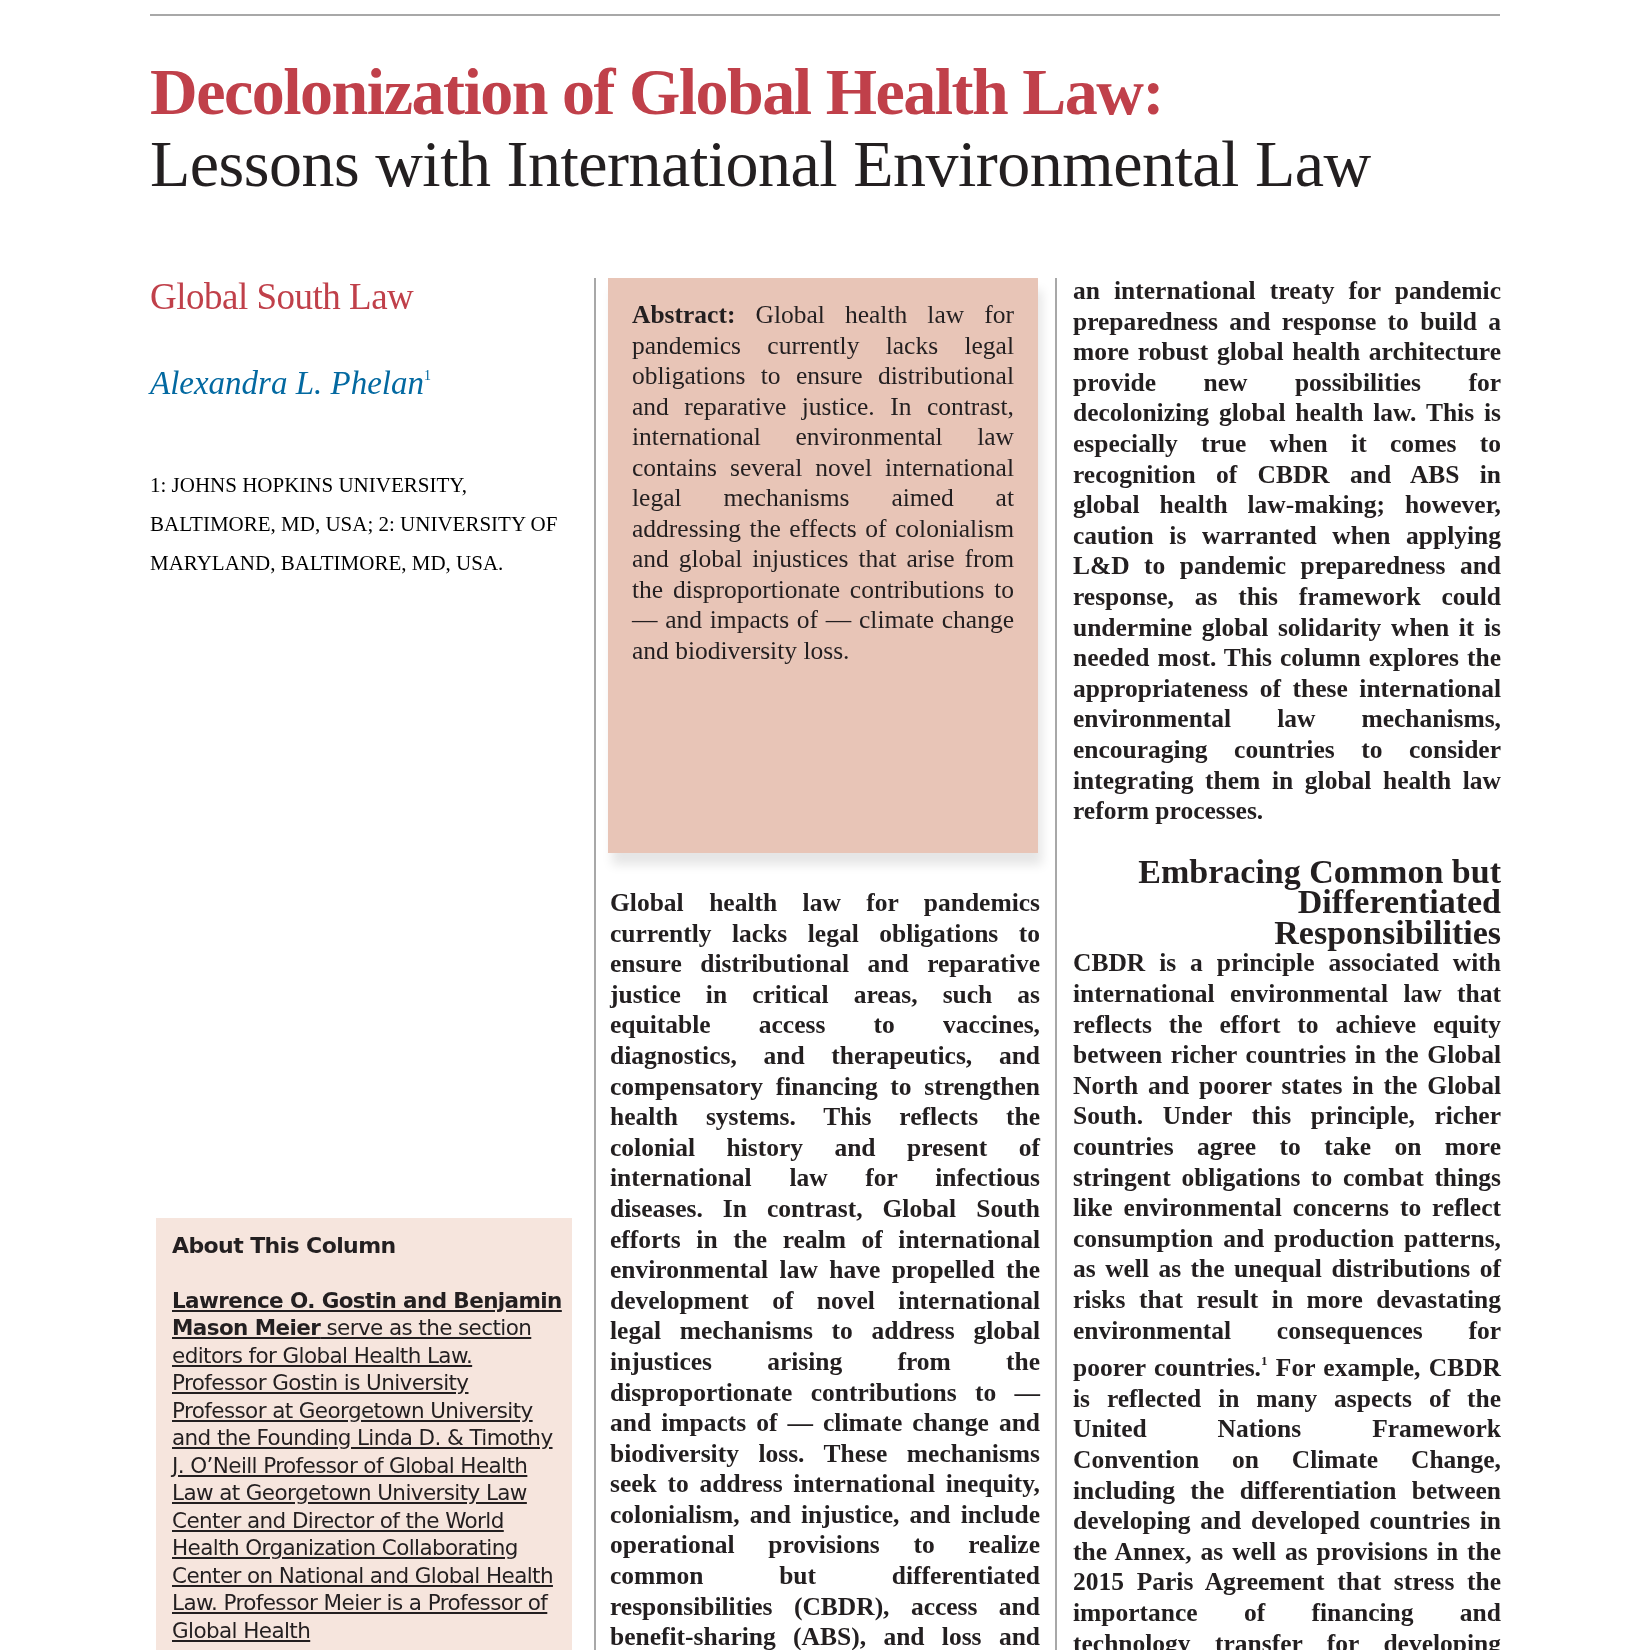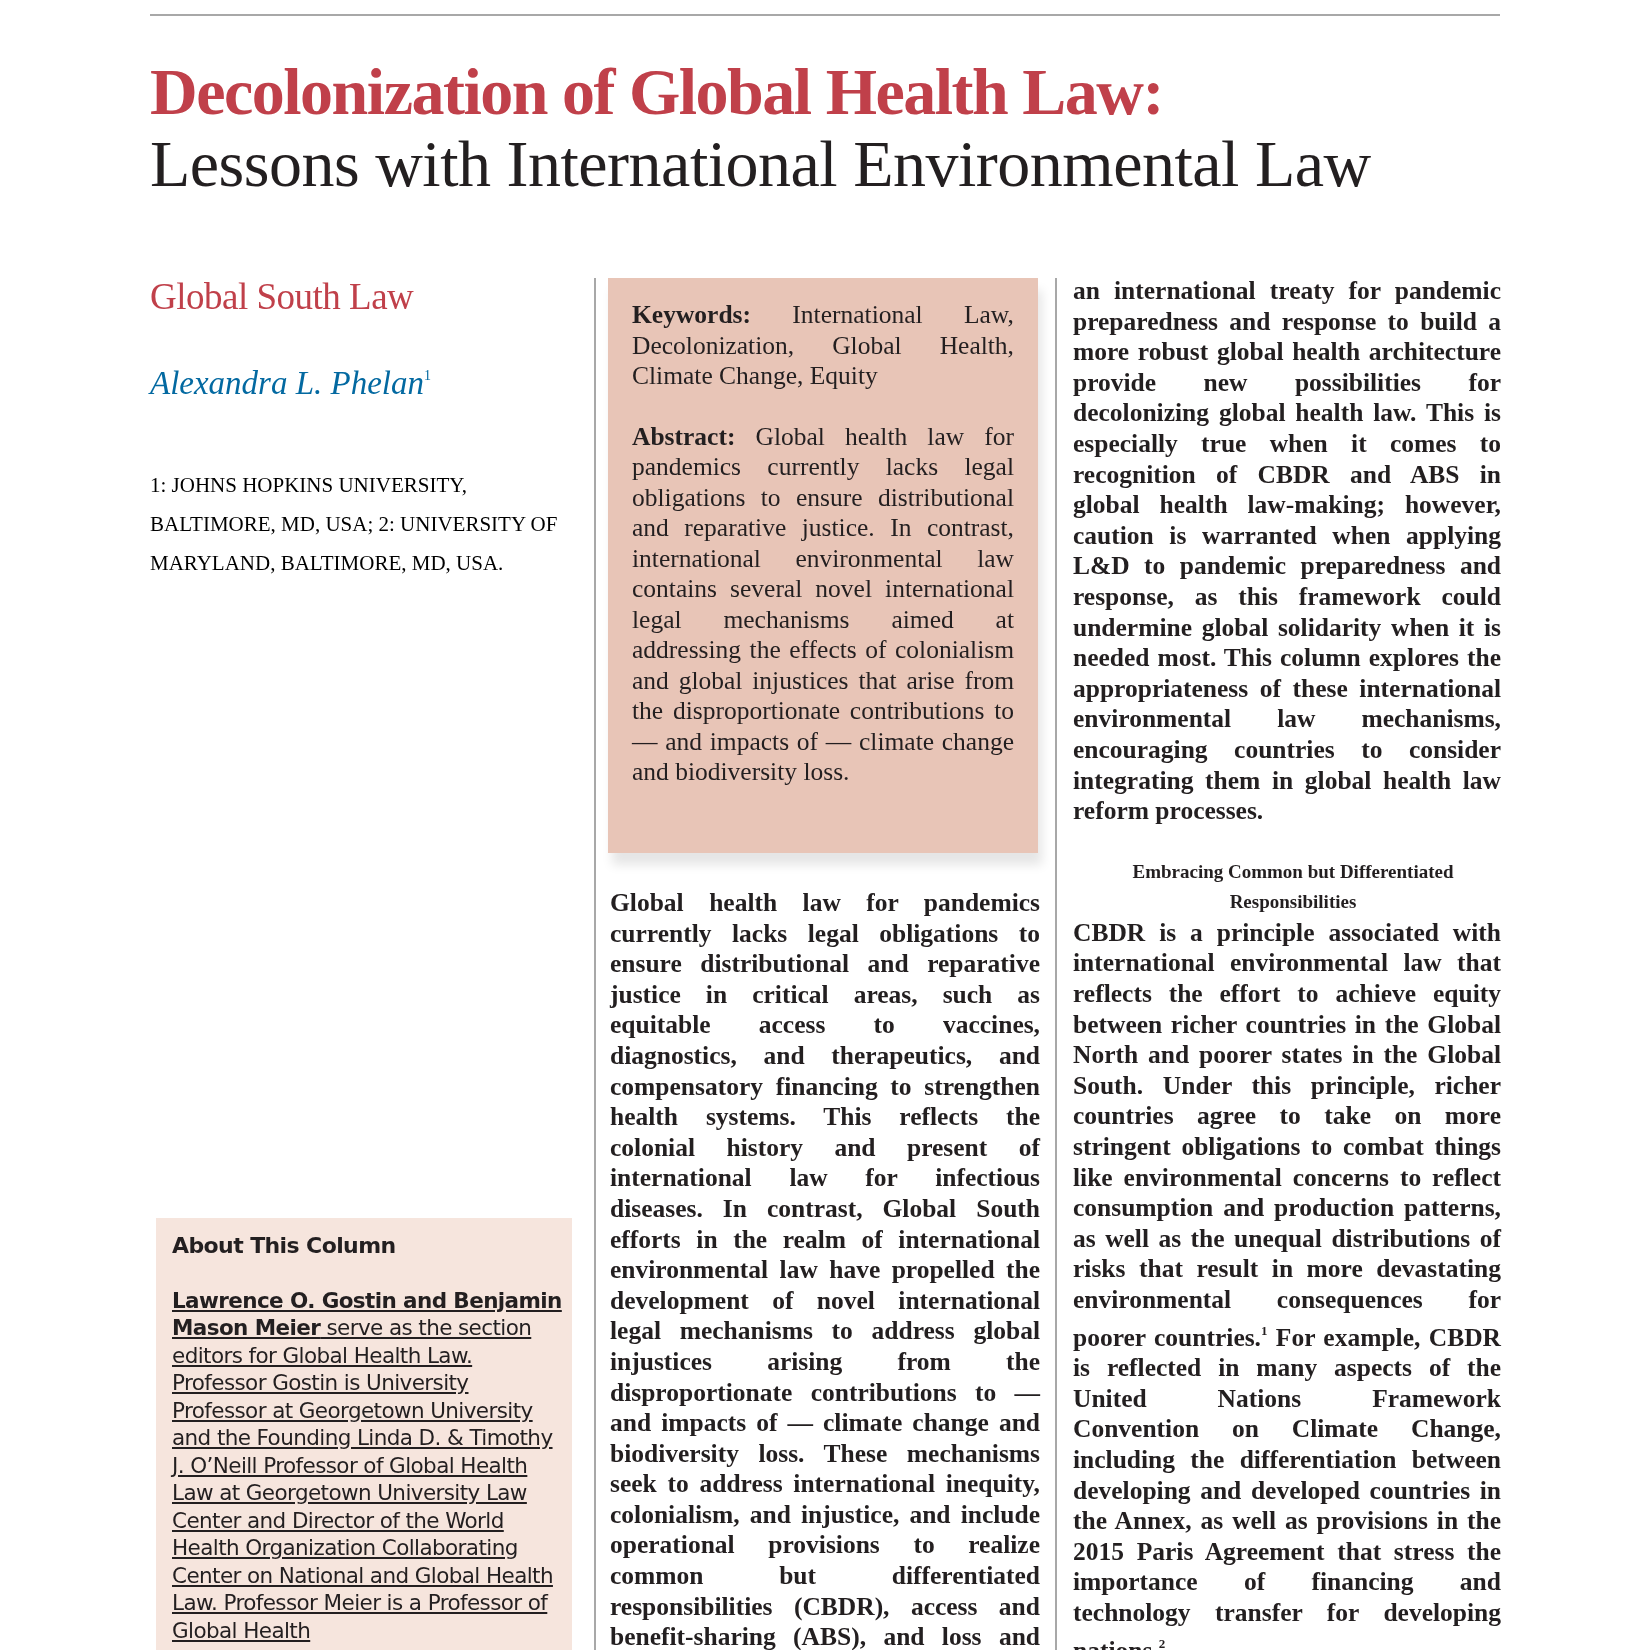--- a/index.html
+++ b/index.html
@@ -15,21 +15,21 @@
   .vrule.a { left: 594px; top: 278px; height: 1372px; }
   .vrule.b { left: 1055px; top: 278px; height: 1372px; }
   .abstract-box { position: absolute; left: 608px; top: 278px; width: 430px; height: 575px; background: #e8c5b7; box-shadow: 4px 12px 10px rgba(0,0,0,0.10); }
   .abstract-inner { position: absolute; left: 24px; top: 22px; width: 382px; font-family: "Liberation Serif", serif; font-size: 25.5px; line-height: 30.5px; color: #231f20; text-align: justify; }
   .abstract-inner p { margin: 0 0 30px 0; }
   .abstract-inner b { font-weight: bold; }
   .body-col { position: absolute; font-family: "Liberation Serif", serif; font-size: 25.5px; line-height: 30.6px; color: #231f20; text-align: justify; hyphens: auto; }
   .body-col p { margin: 0; font-weight: bold; }
   .col2 { left: 610px; top: 888px; width: 430px; }
   .col3 { left: 1073px; top: 276px; width: 428px; }
-  .col3 h3 { margin: 30px 0 0 12px; font-size: 19px; line-height: 30.6px; font-weight: bold; text-align: center; }
+  .col3 h3 { margin: 30px 0 0 12px; font-size: 34px; line-height: 30.6px; font-weight: bold; text-align: right; }
   .col3 sup { font-size: 13px; vertical-align: 11px; }
   .about-box { position: absolute; left: 156px; top: 1218px; width: 416px; height: 440px; background: #f6e5dd; }
   .about-inner { position: absolute; left: 16px; top: 14px; width: 390px; font-family: "DejaVu Sans", "Liberation Sans", sans-serif; font-size: 21.5px; line-height: 27.5px; color: #231f20; letter-spacing: -0.6px; }
   .about-inner h4 { margin: 0 0 27px 0; font-size: 22px; font-weight: bold; }
   .about-inner p { margin: 0; text-decoration: underline; }
 </style>
 </head>
 <body>
 
 <div class="top-rule"></div>
@@ -43,21 +43,20 @@
   <div><span>Alexandra L. Phelan</span><sup>1</sup></div>
 </div>
 
 <div class="affil">1: JOHNS HOPKINS UNIVERSITY, BALTIMORE, MD, USA; 2: UNIVERSITY OF MARYLAND, BALTIMORE, MD, USA.</div>
 
 <div class="vrule a"></div>
 <div class="vrule b"></div>
 
 <div class="abstract-box">
   <div class="abstract-inner">
-    <p><b>Keywords:</b><span> International Law, Decolonization, Global Health, Climate Change, Equity</span></p>
     <p><b>Abstract:</b><span> Global health law for pandemics currently lacks legal obligations to ensure distributional and reparative justice. In contrast, international environmental law contains several novel international legal mechanisms aimed at addressing the effects of colonialism and global injustices that arise from the disproportionate contributions to — and impacts of — climate change and biodiversity loss.</span></p>
   </div>
 </div>
 
 <div class="body-col col2">
   <p>Global health law for pandemics currently lacks legal obligations to ensure distributional and reparative justice in critical areas, such as equitable access to vaccines, diagnostics, and therapeutics, and compensatory financing to strengthen health systems. This reflects the colonial history and present of international law for infectious diseases. In contrast, Global South efforts in the realm of international environmental law have propelled the development of novel international legal mechanisms to address global injustices arising from the disproportionate contributions to — and impacts of — climate change and biodiversity loss. These mechanisms seek to address international inequity, colonialism, and injustice, and include operational provisions to realize common but differentiated responsibilities (CBDR), access and benefit-sharing (ABS), and loss and damage (L&amp;D). Early efforts to draft</p>
 </div>
 
 <div class="body-col col3">
   <p>an international treaty for pandemic preparedness and response to build a more robust global health architecture provide new possibilities for decolonizing global health law. This is especially true when it comes to recognition of CBDR and ABS in global health law-making; however, caution is warranted when applying L&amp;D to pandemic preparedness and response, as this framework could undermine global solidarity when it is needed most. This column explores the appropriateness of these international environmental law mechanisms, encouraging countries to consider integrating them in global health law reform processes.</p>

